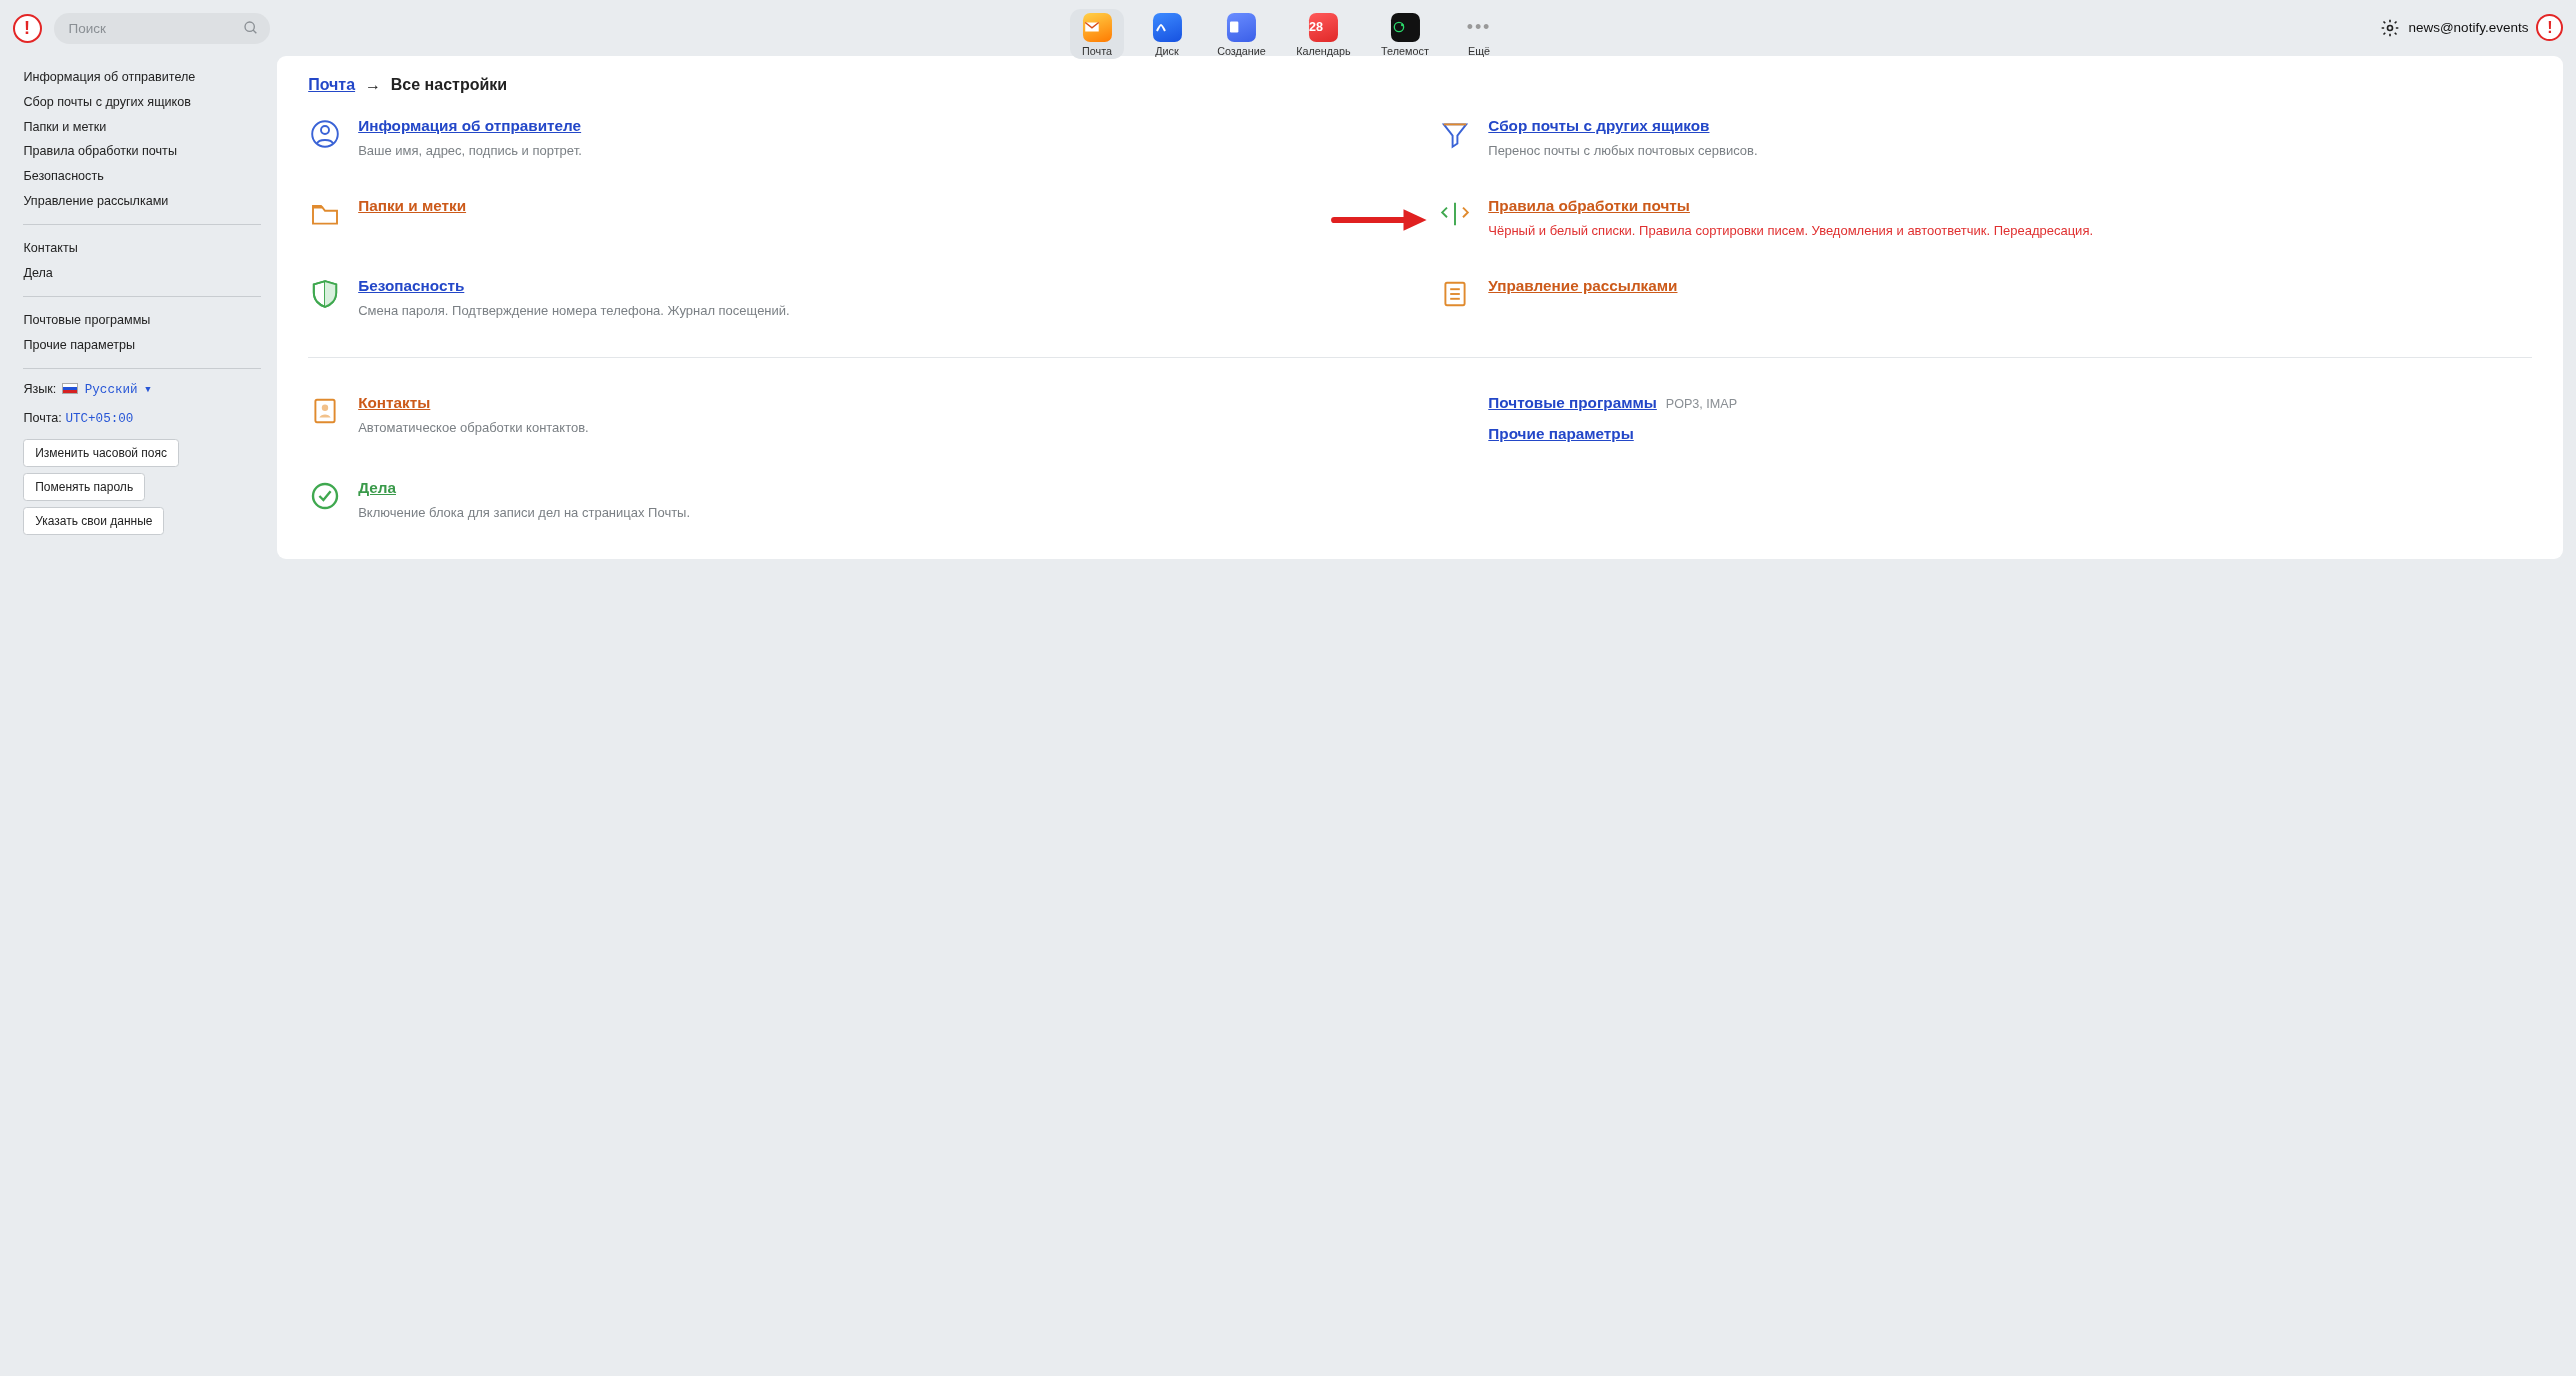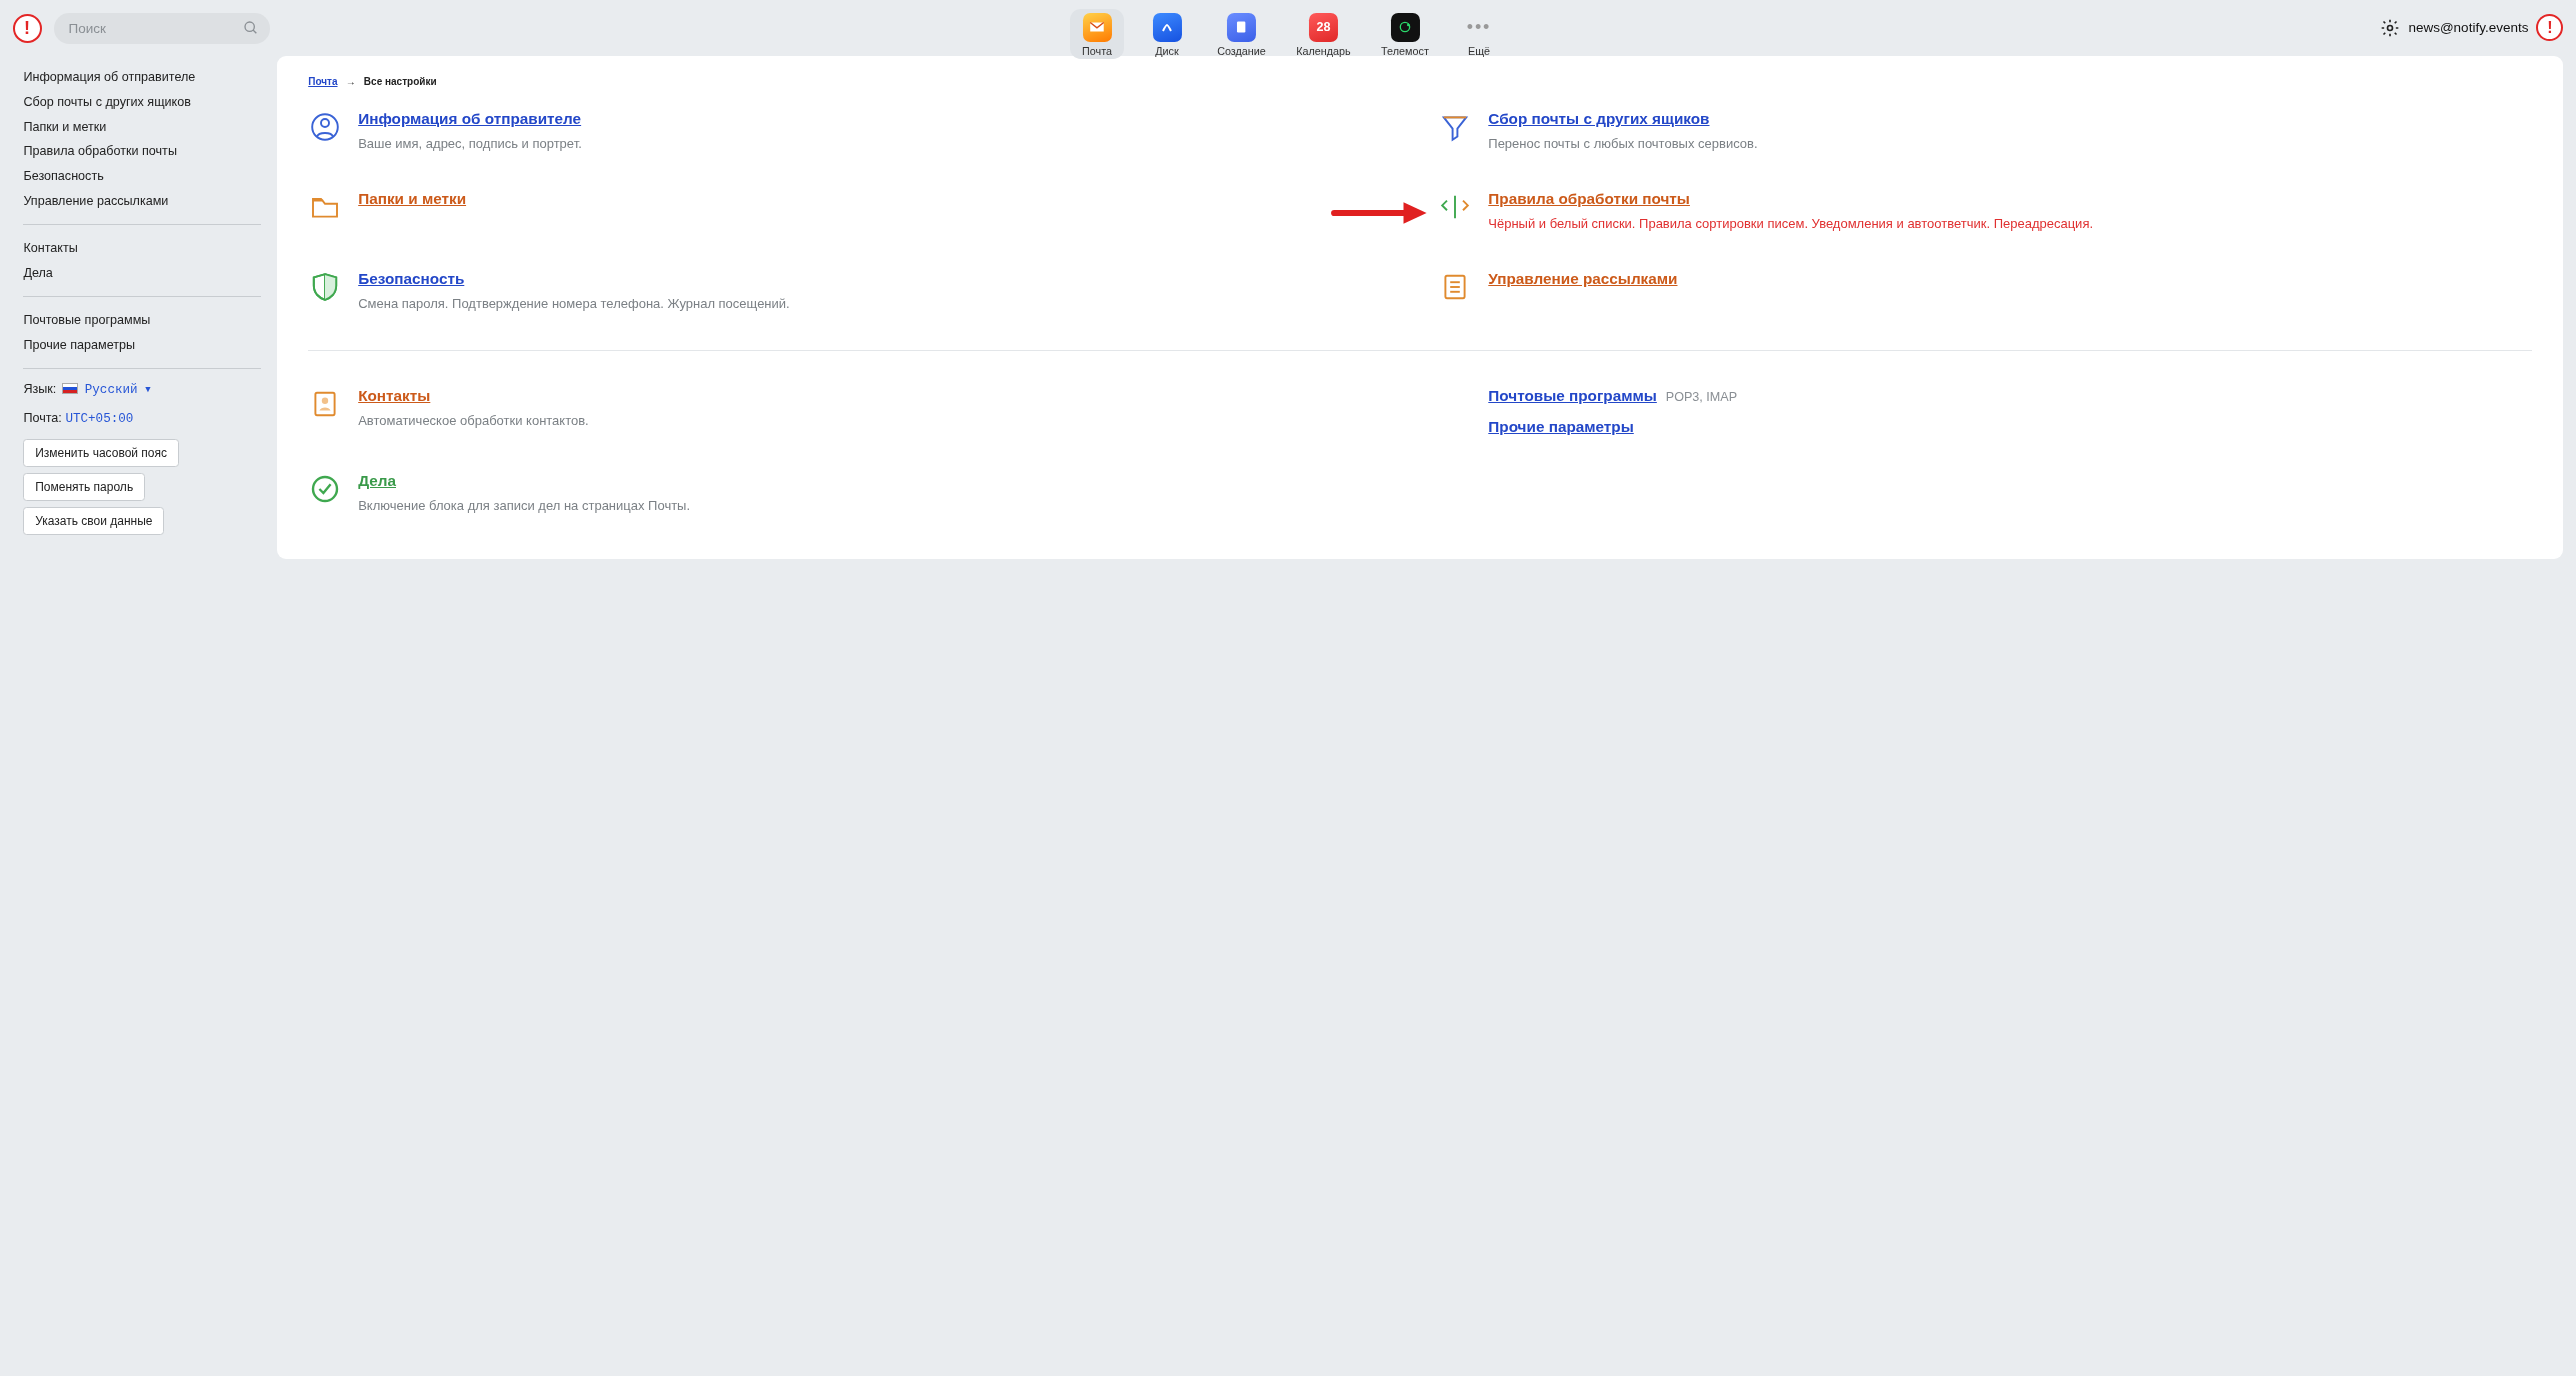--- a/index.html
+++ b/index.html
@@ -72,21 +72,21 @@
     align-items: center;
     gap: 3.6px;
     padding: 3.6px 7.2px 1.8px 7.2px;
     border-radius: 10.8px;
     cursor: pointer;
     min-width: 54px;
   }
   .app-item.active { background: #dfe3e7; }
   .app-icon {
     width: 29px; height: 29px; border-radius: 7.2px;
-    display: flex; align-items: center; justify-content: center;
+    display: flex; align-items: center; justify-content: flex-start;
     font-size: 16px; color: #fff; font-weight: 700;
   }
   .app-label { font-size: 10.8px; color: #333; }
   .app-more-dots { color:#999; font-size:18px; letter-spacing:1.8px; line-height:29px; height:29px; }
 
   .header-right {
     margin-left: auto;
     display: flex;
     align-items: center;
     gap: 8px;
@@ -143,21 +143,21 @@
 
   
   .main-card {
     flex: 1;
     background: #fff;
     border-radius: 9px;
     padding: 20px 31px 36px 31px;
     min-height: 503px;
   }
   .breadcrumb {
-    font-size: 10px;
+    font-size: 16px;
     font-weight: 600;
     margin-bottom: 23.4px;
     color:#222;
   }
   .breadcrumb a { color:#2347c8; text-decoration: underline; cursor:pointer; }
   .bc-arrow { margin: 0 5.4px; color:#222; }
 
   .settings-grid {
     display: grid;
     grid-template-columns: 1fr 1fr;

